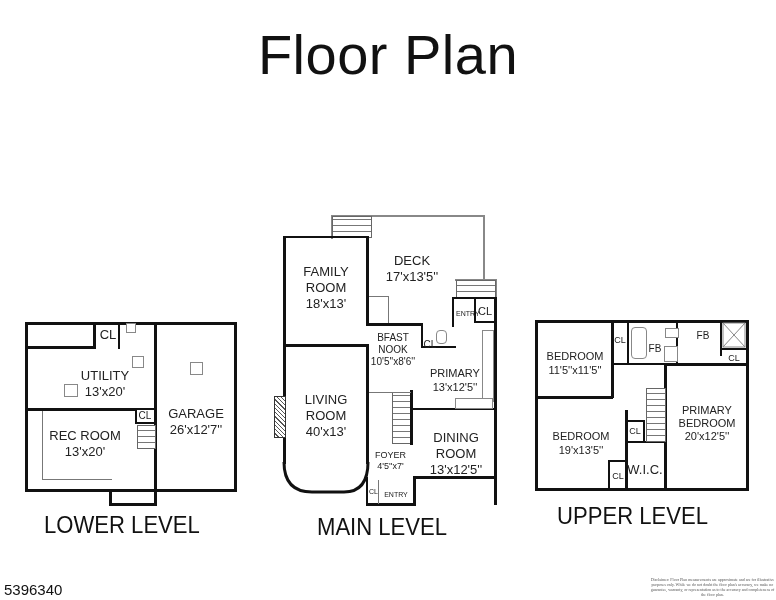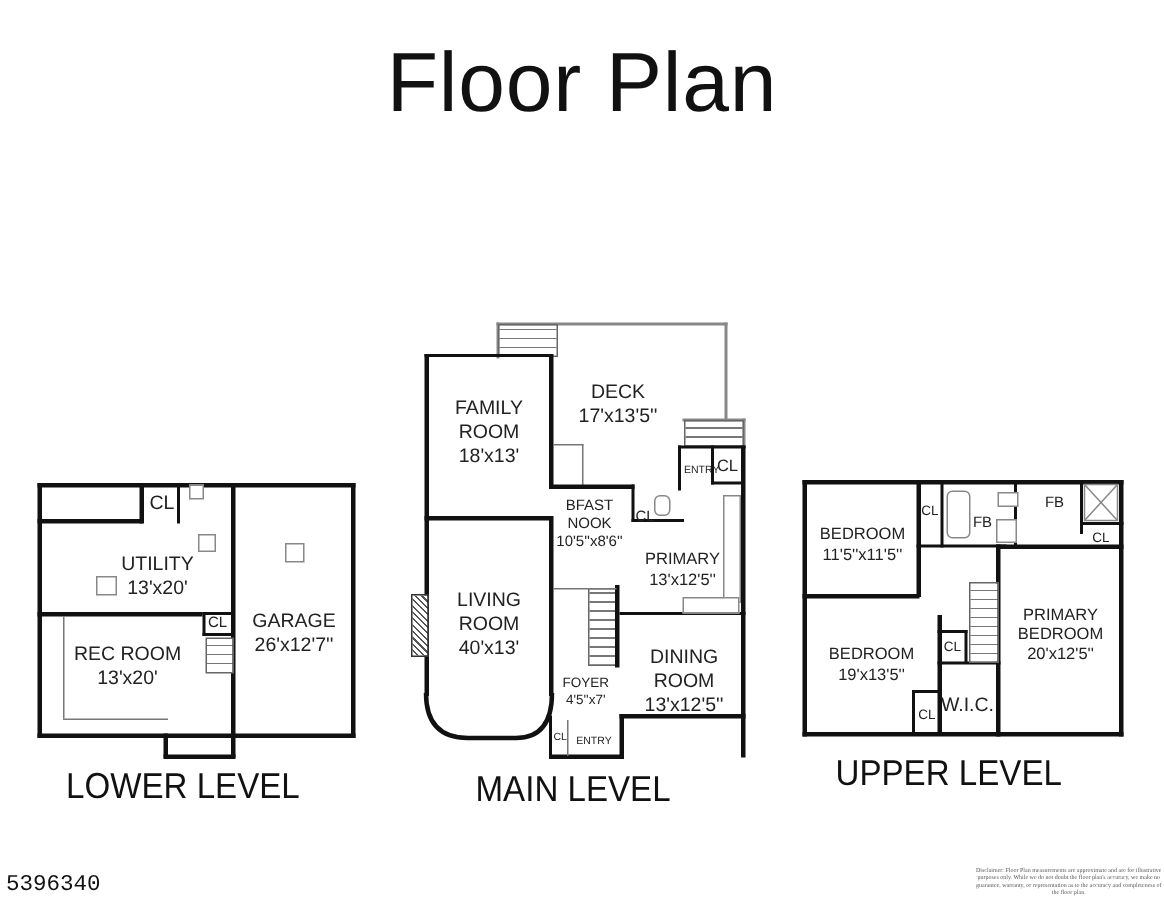--- a/index.html
+++ b/index.html
@@ -9,21 +9,21 @@
   .level-label{font-size:24px;white-space:nowrap;transform:scaleX(0.92);transform-origin:left top;}
   .room{position:absolute;text-align:center;font-size:13px;line-height:16px;color:#222;}
   .room.small{font-size:10px;line-height:12px;}
   .room.tiny{font-size:7px;line-height:8px;}
   .room span{display:block;}
   .wall{position:absolute;background:#111;}
   .thin{position:absolute;background:#777;}
   .box{position:absolute;border:1px solid #888;background:#fff;}
   .stair{position:absolute;border:1px solid #666;background:repeating-linear-gradient(0deg,#fff 0 5px,#777 5px 6px);}
   .deck-rail{position:absolute;border:1px solid #888;}
-  .listing-id{left:4px;top:581px;font-size:15px;font-family:Liberation Mono, monospace;}
+  .listing-id{left:4px;top:581px;font-size:15px;}
   .disclaimer{left:650px;top:577px;width:125px;font-size:4px;line-height:5px;text-align:center;color:#555;font-family:"Liberation Serif",serif;}
   svg{position:absolute;left:0;top:0;}
 </style>
 </head>
 <body>
 
 <div class="abs title">Floor Plan</div>
 
 <div>
 

